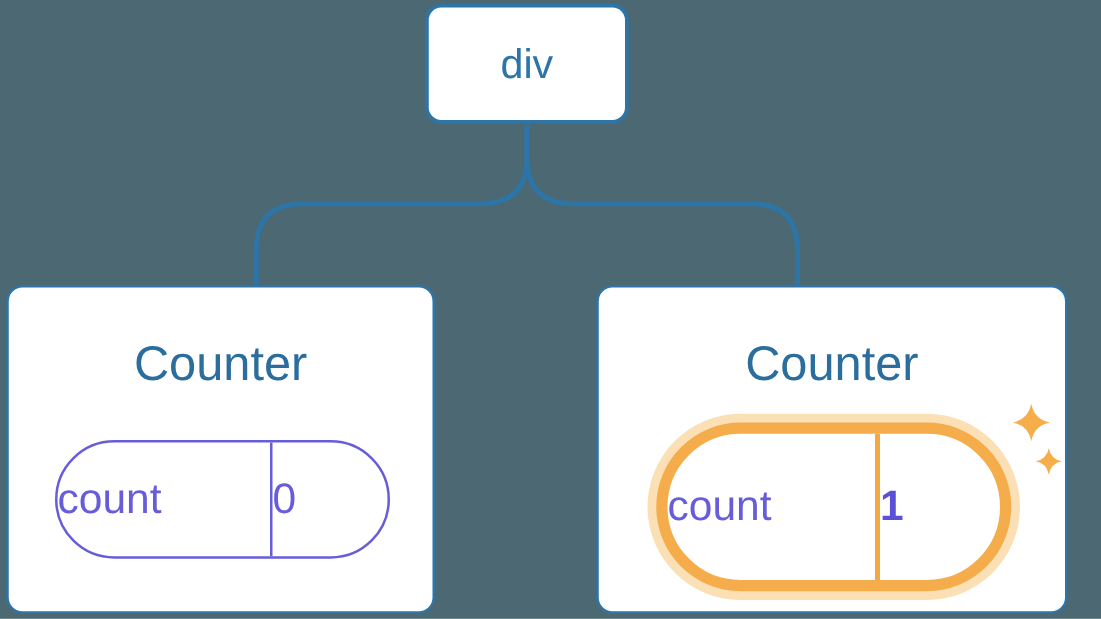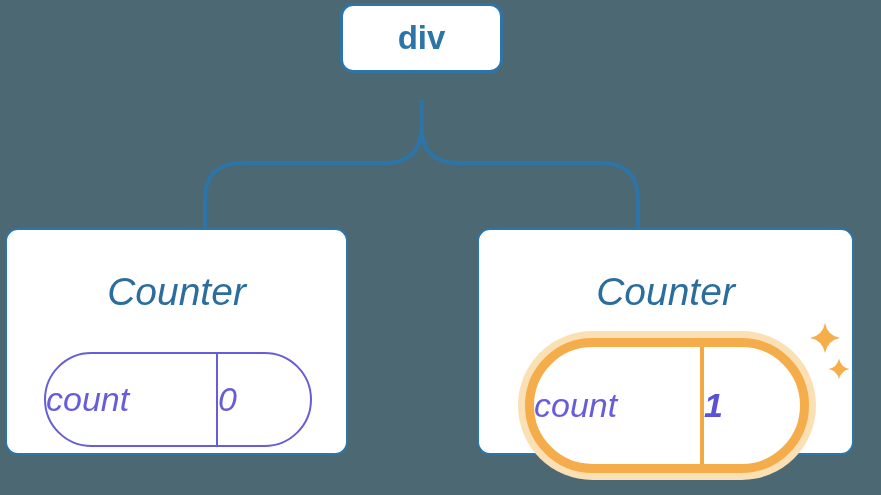--- a/index.html
+++ b/index.html
@@ -23,41 +23,40 @@
   .connector path {
     fill: none;
     stroke: #2D74A7;
     stroke-width: 4;
   }
   .root-node {
     position: absolute;
     left: 340px;
     top: 3px;
     width: 163px;
-    height: 70px;
+    height: 96px;
     background: #FFFFFF;
     border: 3px solid #2D74A7;
     border-radius: 13px;
     box-sizing: border-box;
     display: flex;
     align-items: center;
     justify-content: center;
     font-size: 33px;
-    font-weight: 700;
+    font-weight: 400;
     color: #2D74A7;
   }
   .card {
     position: absolute;
     top: 228px;
-    height: 227px;
+    height: 263px;
     background: #FFFFFF;
     border: 2.5px solid #2D74A7;
     border-radius: 13px;
     box-sizing: border-box;
-    font-style: italic;
   }
   .card-left  { left: 5px;   width: 343px; }
   .card-right { left: 477px; width: 377px; }
   .card-title {
     position: absolute;
     left: 0;
     right: 0;
     top: 40px;
     margin: 0;
     text-align: center;

